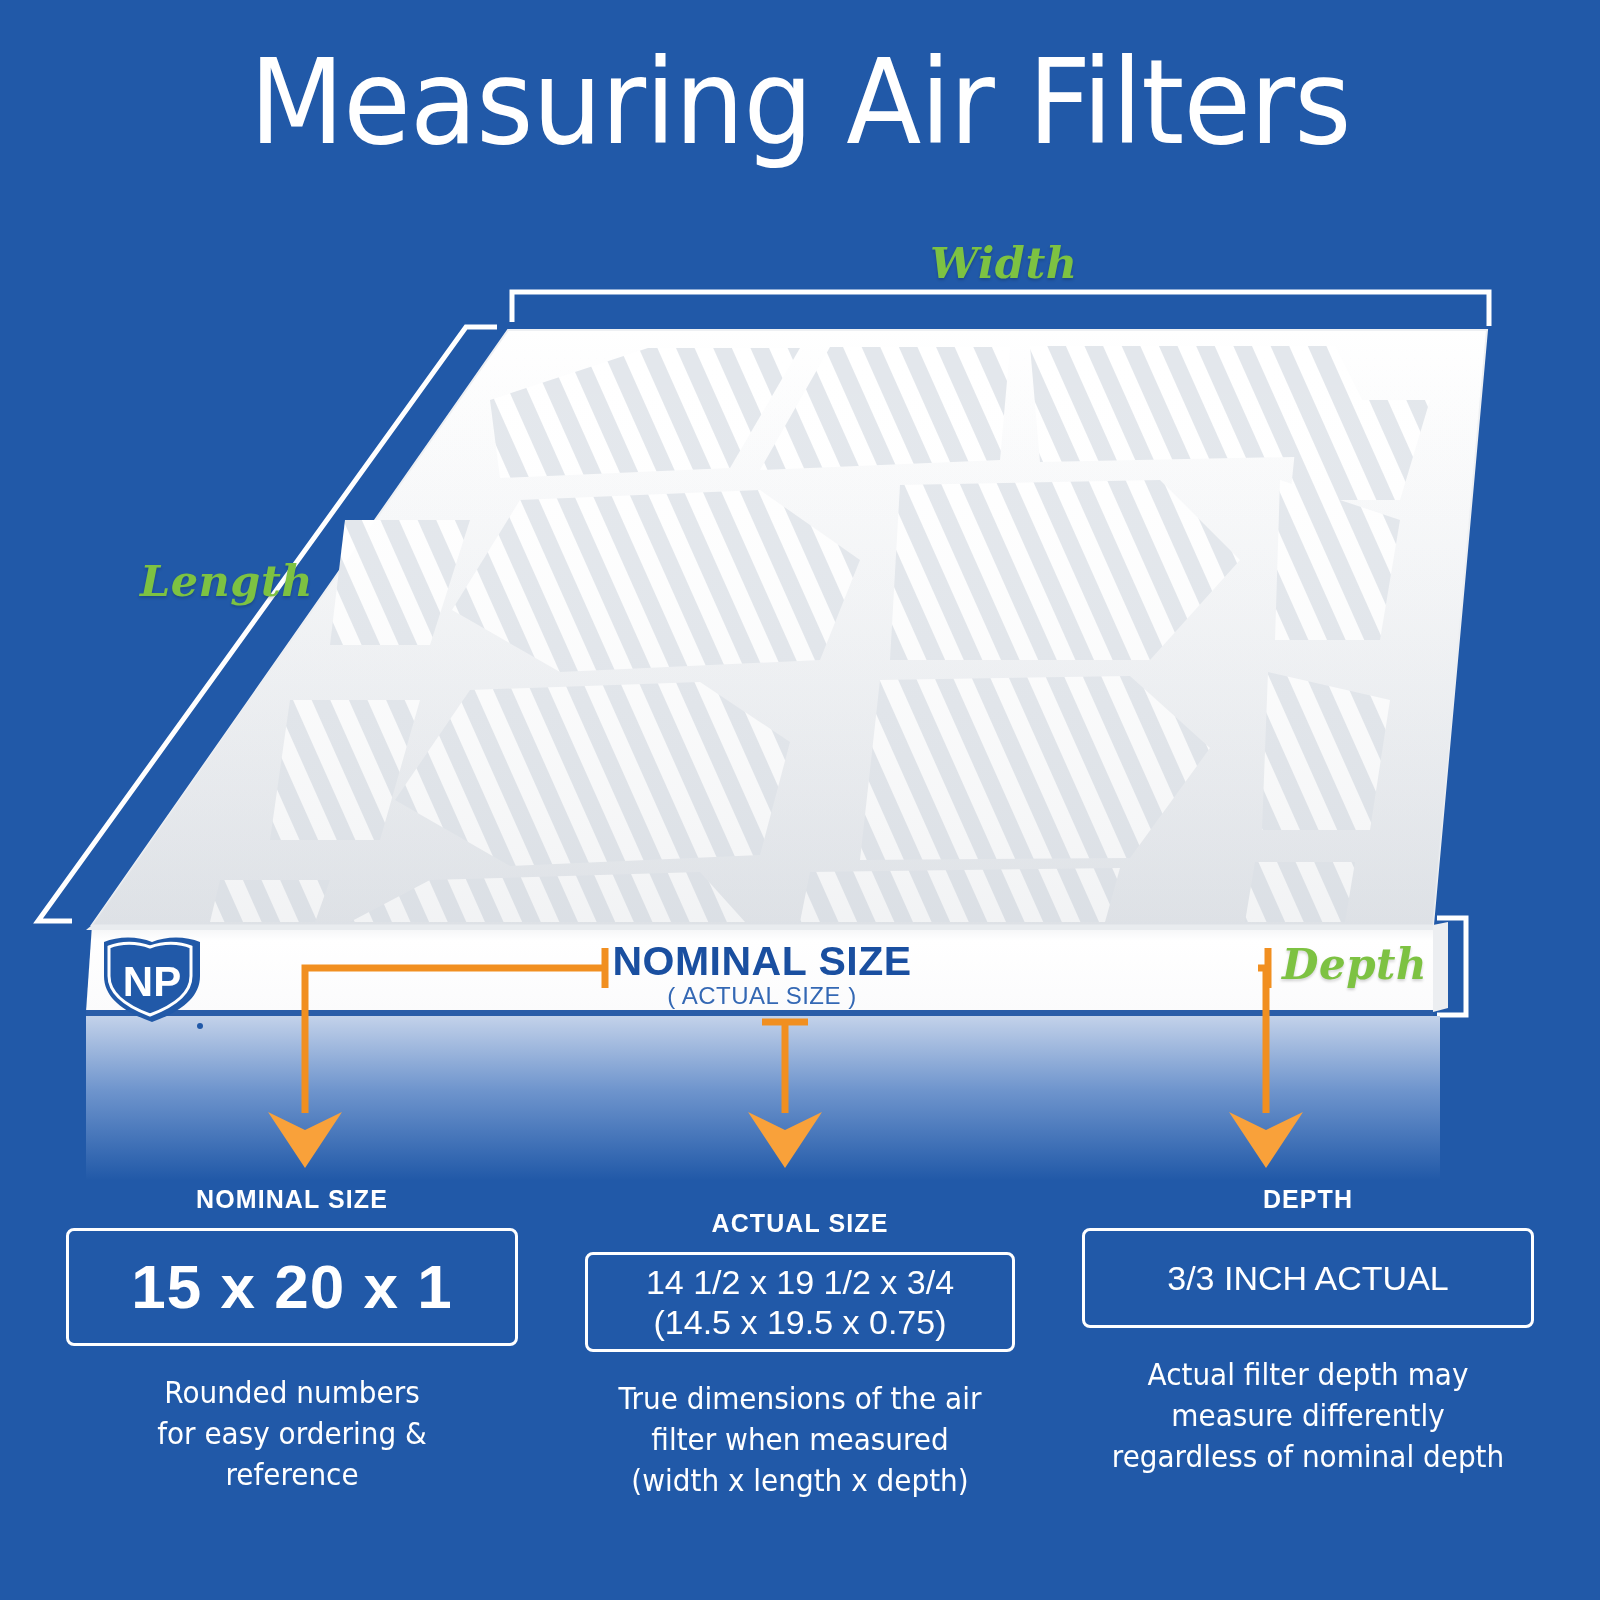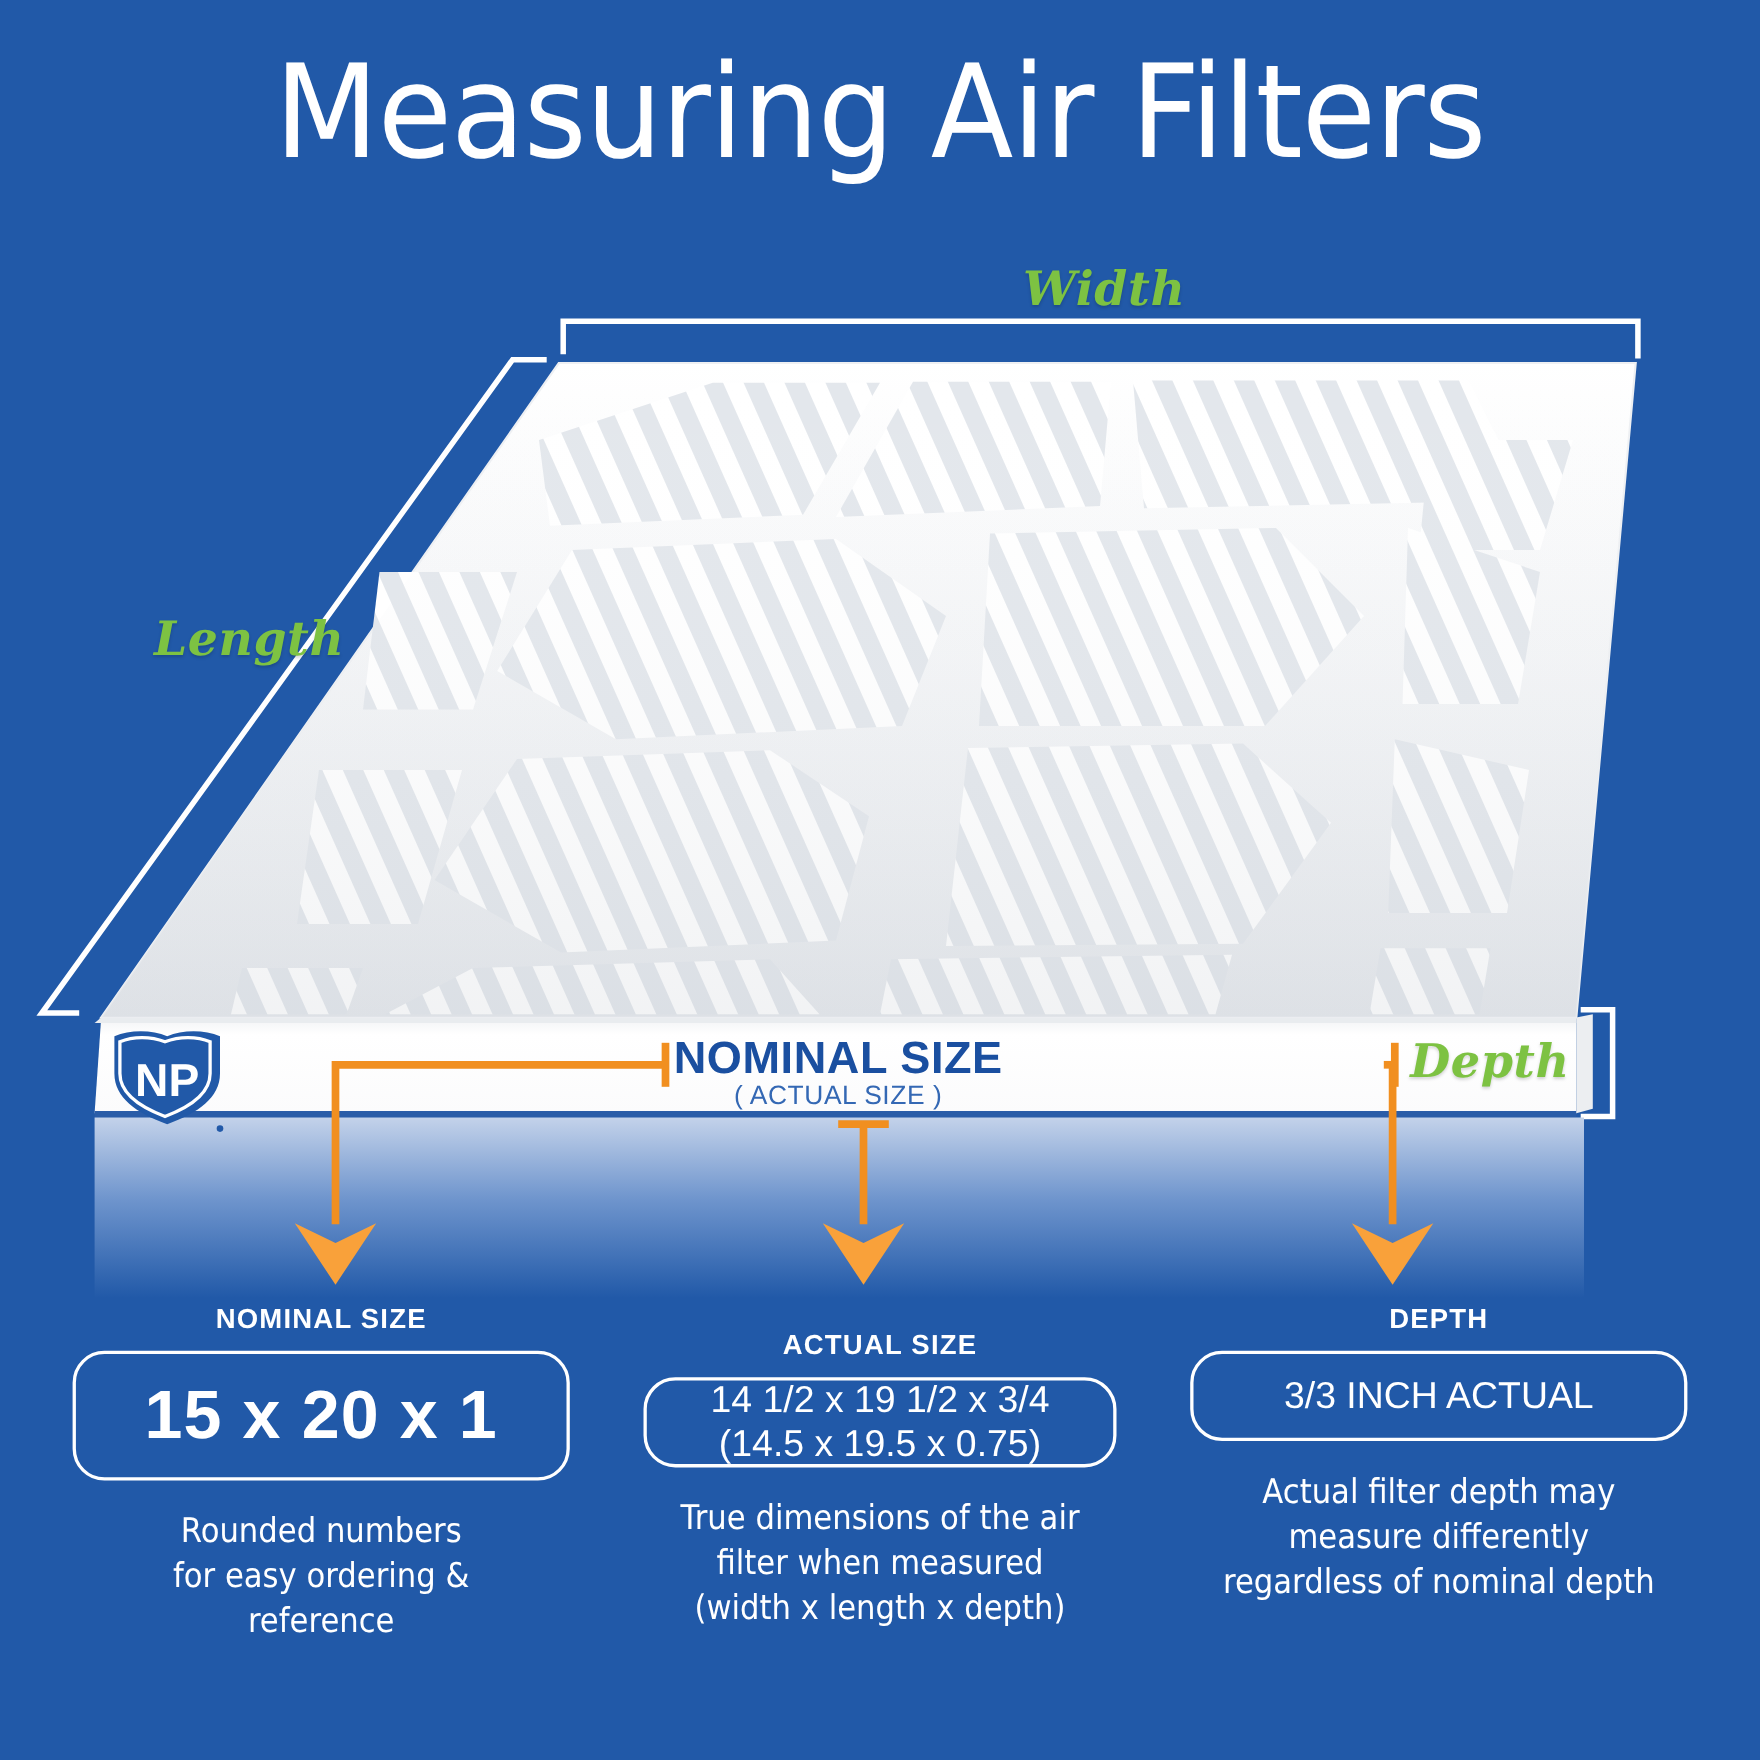--- a/index.html
+++ b/index.html
@@ -41,27 +41,27 @@
   
   #cards{position:absolute;top:1185px;left:0;width:1600px;height:400px;
          display:flex;justify-content:space-between;padding:0 66px;box-sizing:border-box;}
   .col{width:452px;text-align:center;}
   .col.mid{width:430px;margin-top:24px;}
   .col-head{
     color:#ffffff;font-size:25px;font-weight:700;letter-spacing:1.1px;
     font-family:"Liberation Sans", sans-serif;margin-bottom:14px;
   }
   .card{
-    border:3px solid #ffffff;border-radius:29px;
+    border:3px solid #ffffff;border-radius:8px;
     box-sizing:border-box;
     display:flex;align-items:center;justify-content:center;flex-direction:column;
     color:#ffffff;
   }
   .card.big{height:118px;}
-  .card.two{height:82px;}
+  .card.two{height:100px;}
   .card-line-xl{font-size:62px;font-weight:700;letter-spacing:1px;line-height:1;}
   .card-line{font-size:34px;font-weight:400;line-height:1.18;white-space:nowrap;}
   .caption{
     margin-top:26px;color:#ffffff;font-size:31px;line-height:1.32;
     font-family:"DejaVu Sans", sans-serif;
     transform:scaleX(0.9);
   }
 </style>
 </head>
 <body>

